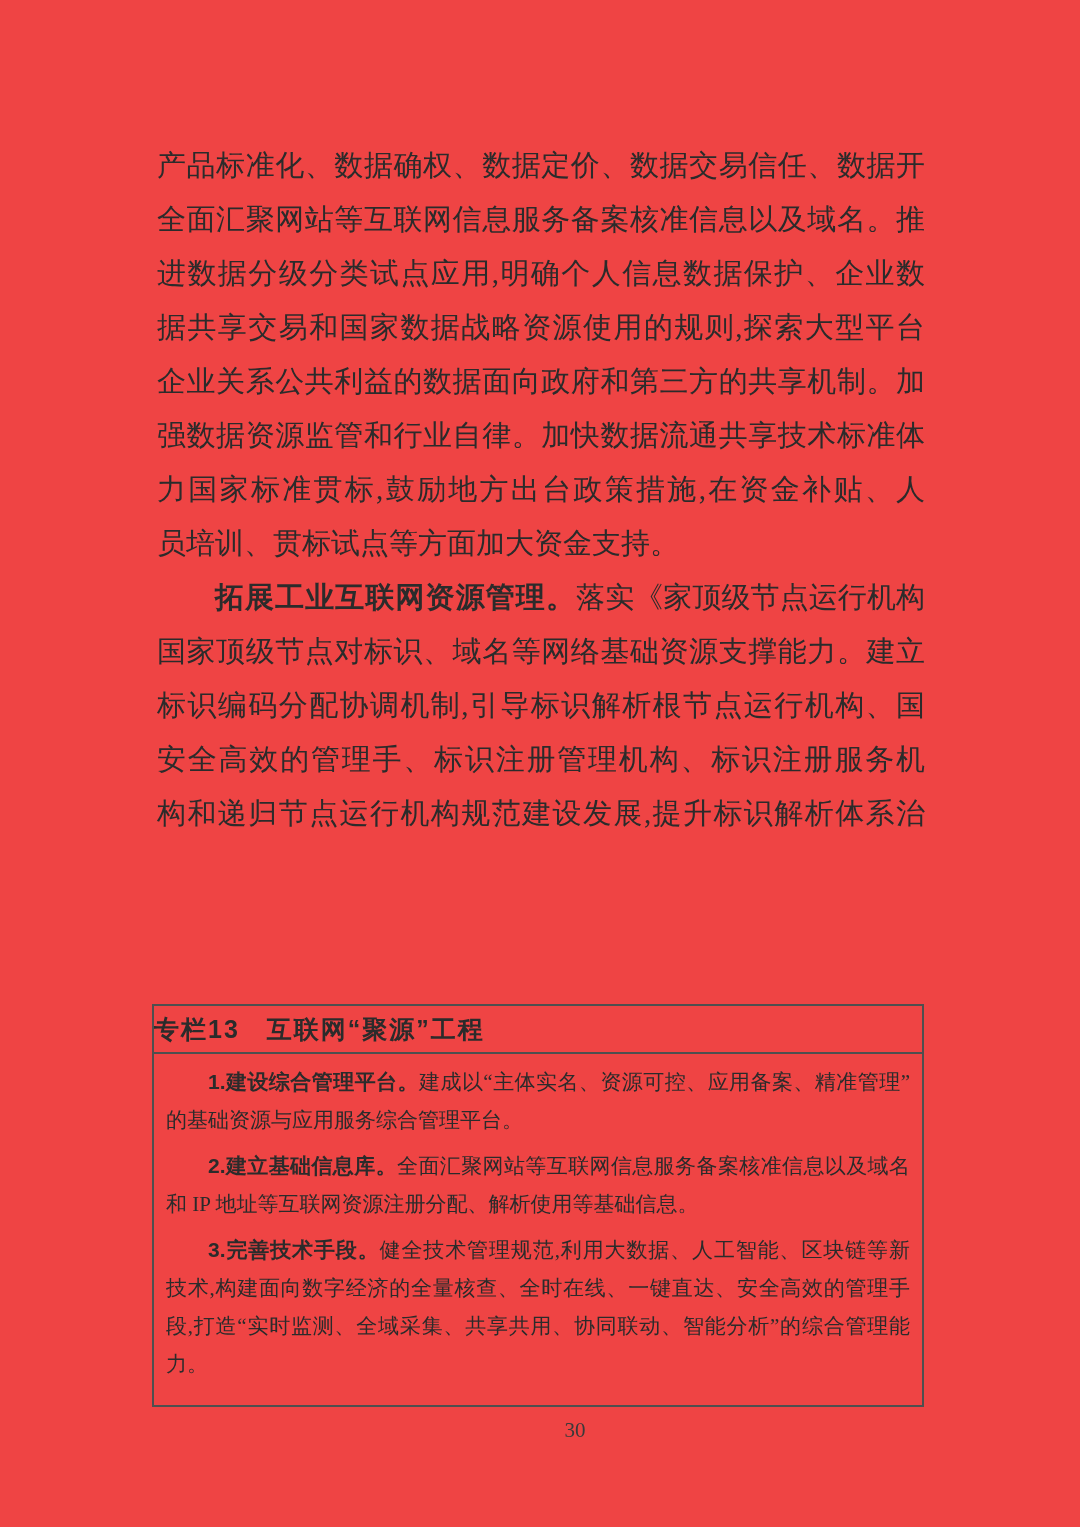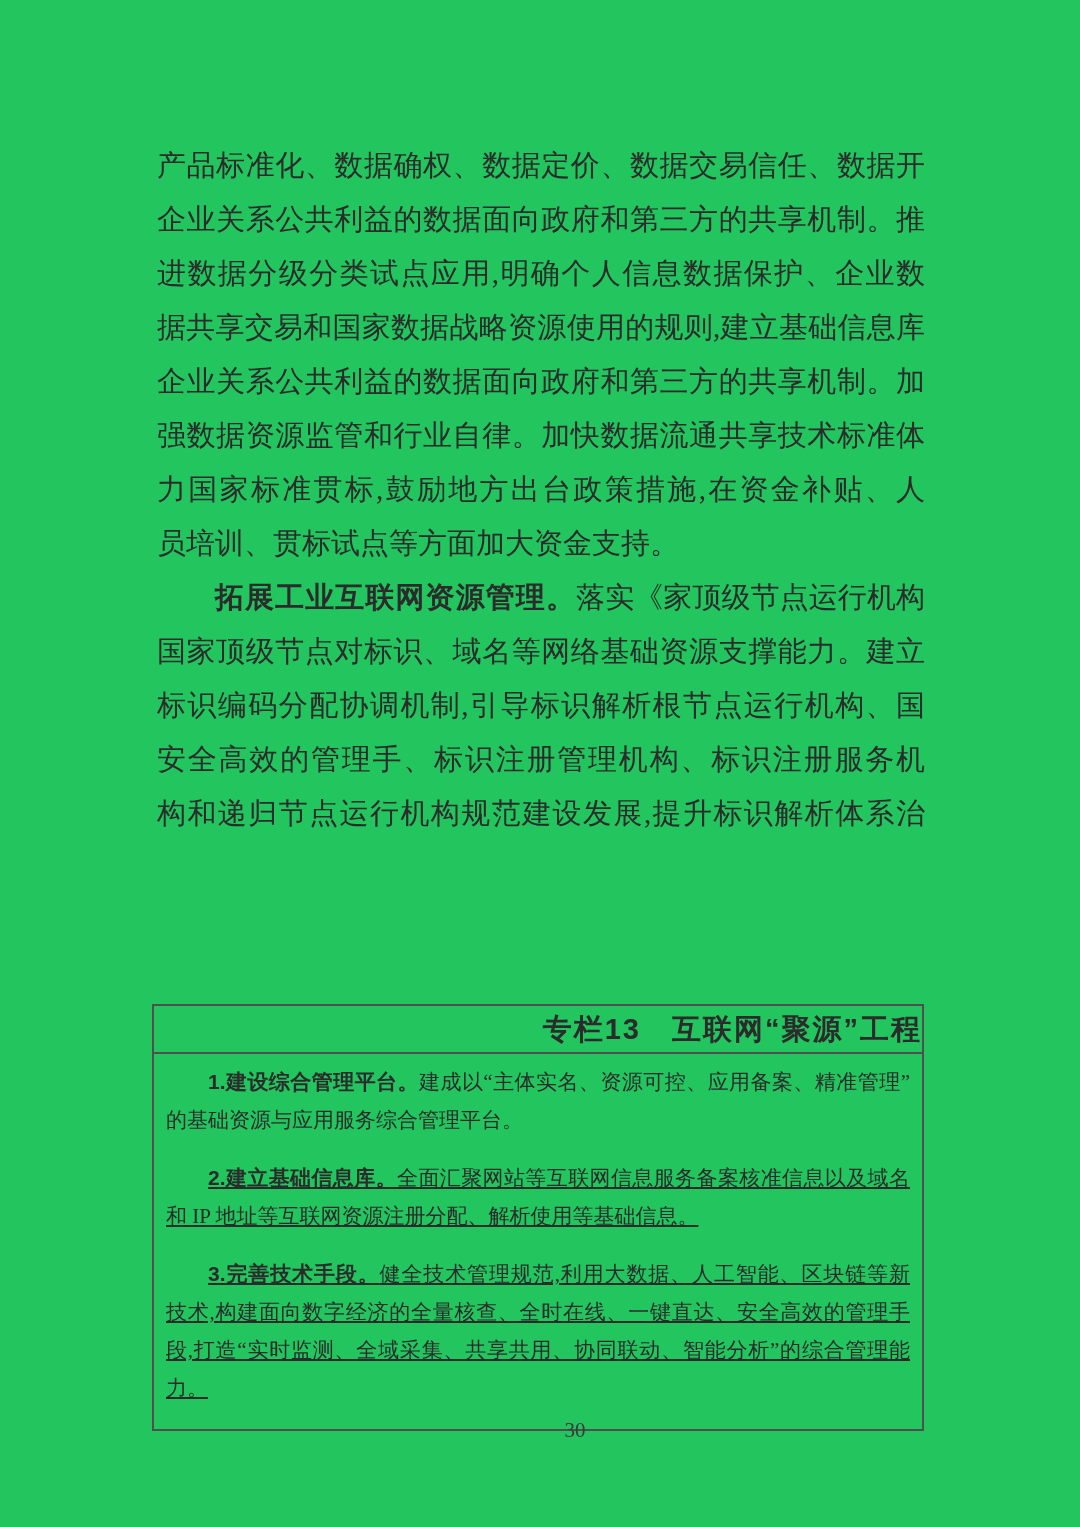--- a/index.html
+++ b/index.html
@@ -4,21 +4,21 @@
 <style>
   html, body {
     margin: 0;
     padding: 0;
     background: #ffffff;
   }
   .page {
     position: relative;
     width: 1080px;
     height: 1527px;
-    background: #22c55e;
+    background: #ef4444;
     color: #2b2b2b;
     font-family: "Liberation Serif", "DejaVu Serif", serif;
     overflow: hidden;
   }
   
   .main-text {
     position: absolute;
     left: 157px;
     top: 138px;
     width: 768px;
@@ -49,34 +49,33 @@
     left: 152px;
     top: 1004px;
     width: 772px;
     border: 2px solid #4f4f4f;
     box-sizing: border-box;
   }
   .box-title {
     height: 46px;
     line-height: 46px;
     border-bottom: 2px solid #4f4f4f;
-    text-align: right;
+    text-align: left;
     font-weight: bold;
-    font-size: 29px;
+    font-size: 25px;
     font-family: "Liberation Sans", "DejaVu Sans", sans-serif;
     letter-spacing: 2px;
   }
   .box-body {
     padding: 9px 12px 22px 12px;
     font-size: 21px;
     line-height: 38px;
   }
   .box-item + .box-item {
-    margin-top: 20px;
-    text-decoration: underline;
+    margin-top: 8px;
   }
   .bline {
     text-align: justify;
     text-align-last: justify;
     text-justify: inter-ideograph;
     height: 38px;
     overflow: hidden;
   }
   .bline.lastline {
     text-align-last: left;
@@ -102,23 +101,23 @@
 </style>
 </head>
 <body>
 
 <div class="page">
 
   <div class="main-text">
 
     <div>
       <div class="line">产品标准化、数据确权、数据定价、数据交易信任、数据开</div>
-      <div class="line">企业关系公共利益的数据面向政府和第三方的共享机制。推</div>
+      <div class="line">全面汇聚网站等互联网信息服务备案核准信息以及域名。推</div>
       <div class="line">进数据分级分类试点应用,明确个人信息数据保护、企业数</div>
-      <div class="line">据共享交易和国家数据战略资源使用的规则,建立基础信息库</div>
+      <div class="line">据共享交易和国家数据战略资源使用的规则,探索大型平台</div>
       <div class="line">企业关系公共利益的数据面向政府和第三方的共享机制。加</div>
       <div class="line">强数据资源监管和行业自律。加快数据流通共享技术标准体</div>
       <div class="line">力国家标准贯标,鼓励地方出台政策措施,在资金补贴、人</div>
       <div class="line lastline">员培训、贯标试点等方面加大资金支持。</div>
     </div>
 
     <div>
       <div class="line indent"><span class="lead">拓展工业互联网资源管理。</span><span>落实《家顶级节点运行机构</span></div>
       <div class="line">国家顶级节点对标识、域名等网络基础资源支撑能力。建立</div>
       <div class="line">标识编码分配协调机制,引导标识解析根节点运行机构、国</div>

